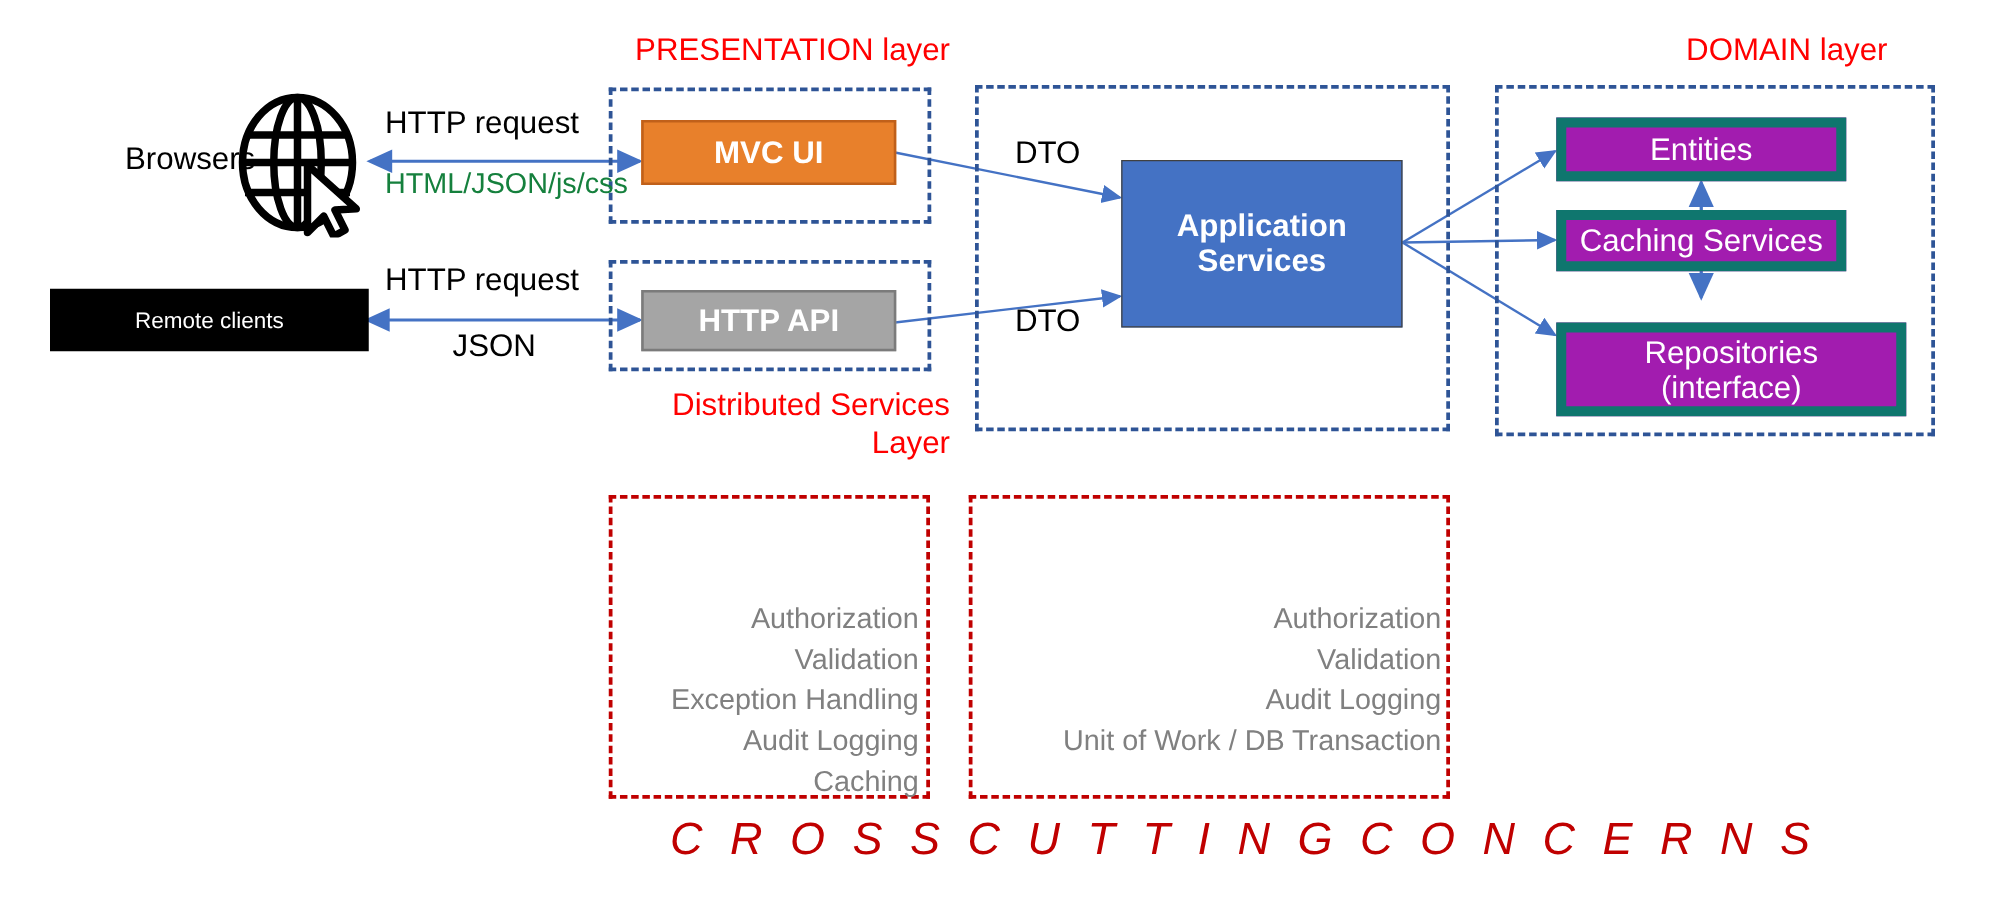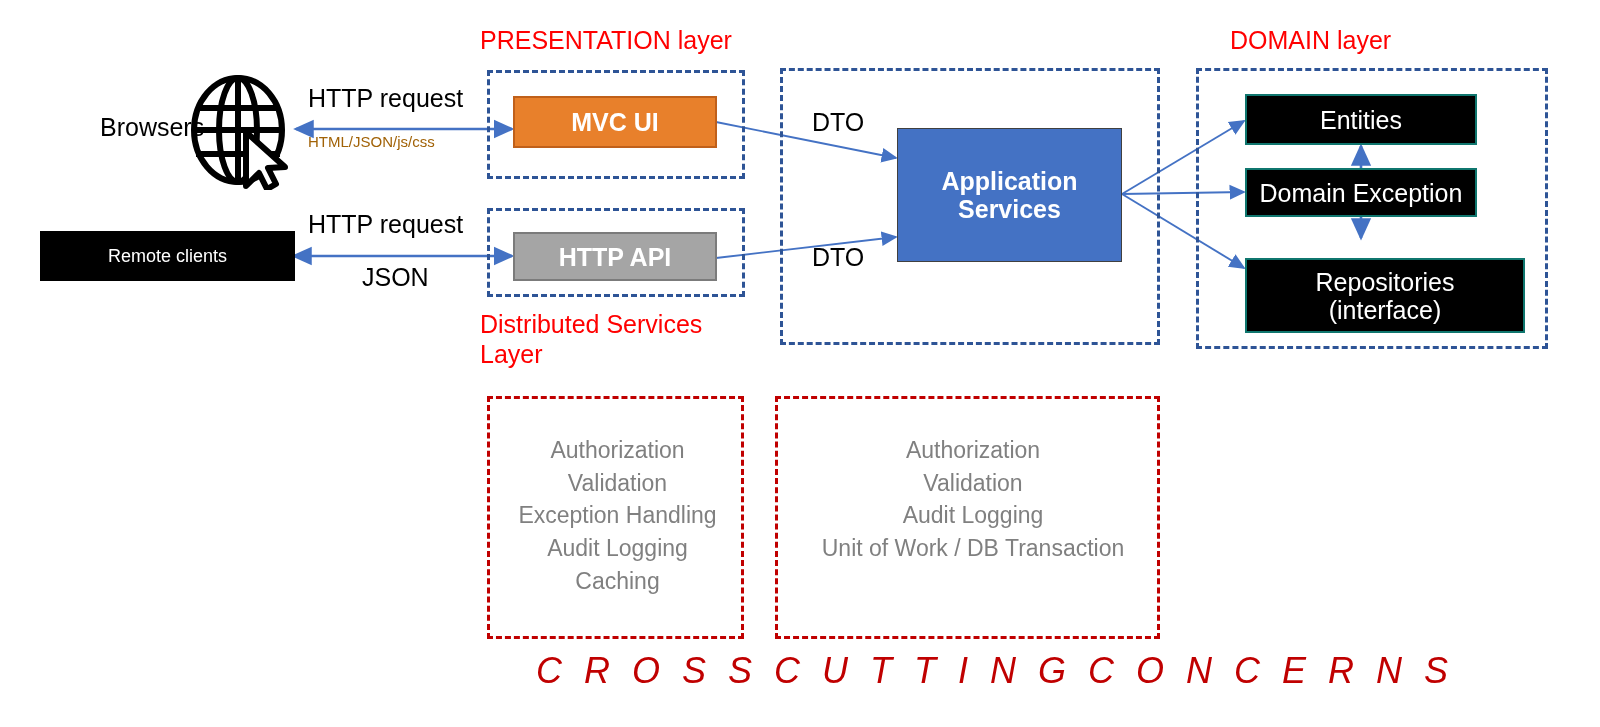--- a/index.html
+++ b/index.html
@@ -35,21 +35,21 @@
     text-align: center;
     line-height: 1.12;
   }
 
   
   .layer-caption {
     position: absolute;
     color: #FF0000;
     font-size: 25px;
     font-weight: 400;
-    text-align: left;
+    text-align: right;
     white-space: pre-line;
     line-height: 1.18;
   }
 
   
   .layer-box {
     position: absolute;
     box-sizing: border-box;
     border: 3px dashed #2E5496;
     background: transparent;
@@ -61,21 +61,22 @@
     box-sizing: border-box;
     border: 3px dashed #C00000;
     background: transparent;
   }
   .cc-list {
     position: absolute;
     color: #808080;
     font-size: 23px;
     line-height: 1.42;
     white-space: pre-line;
-    text-align: center;
+    text-align: right;
+    margin-top: 44px;
   }
 
   
   .blk-orange {
     background: #E8802B;
     border: 2px solid #C0601A;
     color: #ffffff;
     font-weight: bold;
     font-size: 25px;
   }
@@ -87,22 +88,22 @@
     font-size: 25px;
   }
   .blk-blue {
     background: #4472C4;
     border: 1px solid #404040;
     color: #ffffff;
     font-weight: bold;
     font-size: 25px;
   }
   .blk-green {
-    background: #000000;
-    border: 2px solid #0f766e;
+    background: #a21caf;
+    border: 8px solid #0f766e;
     color: #ffffff;
     font-weight: 400;
     font-size: 25px;
   }
   .blk-black {
     background: #000000;
     border: none;
     color: #ffffff;
     font-weight: 400;
     font-size: 18px;
@@ -110,22 +111,22 @@
 
   
   .plain {
     position: absolute;
     color: #000000;
     font-size: 25px;
     white-space: nowrap;
   }
   .plain-sm {
     position: absolute;
-    color: #a16207;
-    font-size: 15px;
+    color: #15803d;
+    font-size: 23px;
     white-space: nowrap;
   }
 
   
   .footer-note {
     position: absolute;
     color: #C00000;
     font-style: italic;
     font-size: 36px;
     letter-spacing: 6px;
@@ -217,21 +218,21 @@
 
   <div class="node blk-orange" style="left:513px; top:96px; width:204px; height:52px;">MVC UI</div>
 
   <div class="node blk-gray" style="left:513px; top:232px; width:204px; height:49px;">HTTP API</div>
 
   <div class="node blk-blue" style="left:897px; top:128px; width:225px; height:134px; white-space:pre-line;">Application
 Services</div>
 
   <div class="node blk-green" style="left:1245px; top:94px; width:232px; height:51px;">Entities</div>
 
-  <div class="node blk-green" style="left:1245px; top:168px; width:232px; height:49px;">Domain Exception</div>
+  <div class="node blk-green" style="left:1245px; top:168px; width:232px; height:49px;">Caching Services</div>
 
   <div class="node blk-green" style="left:1245px; top:238px; width:280px; height:75px; white-space:pre-line;margin-top:20px;">Repositories
 (interface)</div>
 
   <div class="cc-box" style="left:487px; top:396px; width:257px; height:243px;"></div>
 
   <div class="cc-list" style="left:500px; top:434px; width:235px;">Authorization
 Validation
 Exception Handling
 Audit Logging

